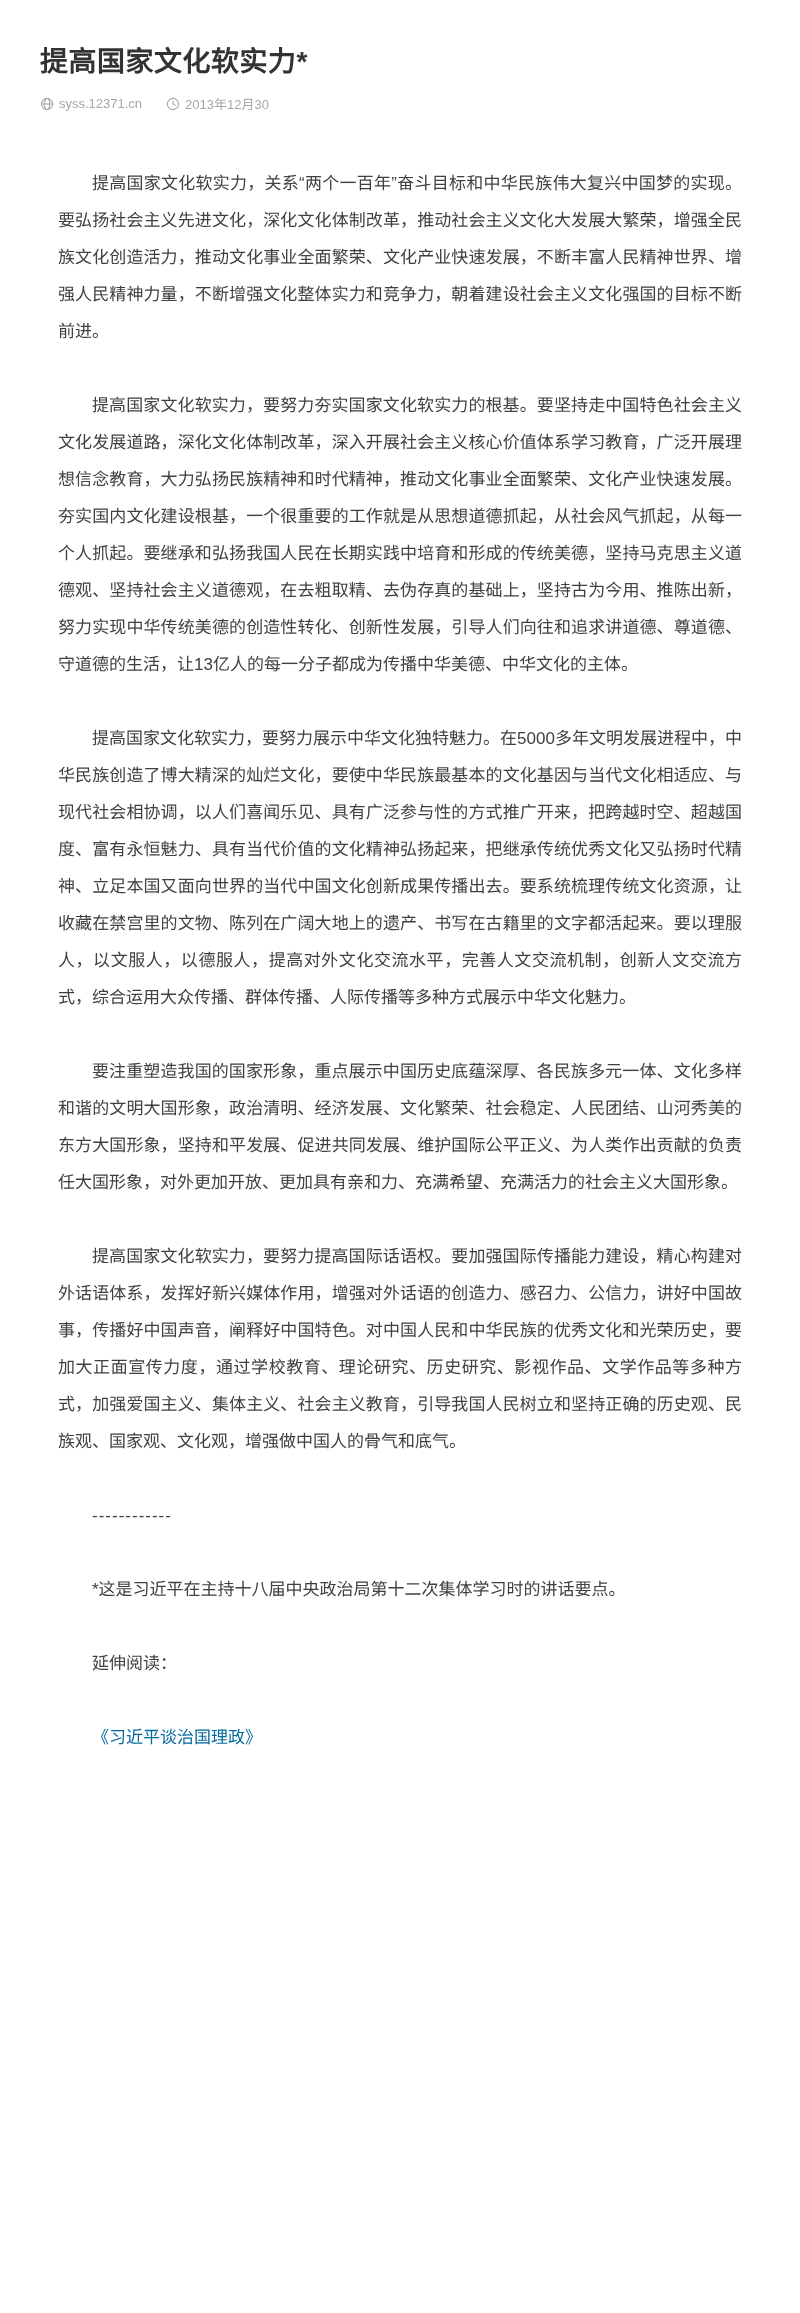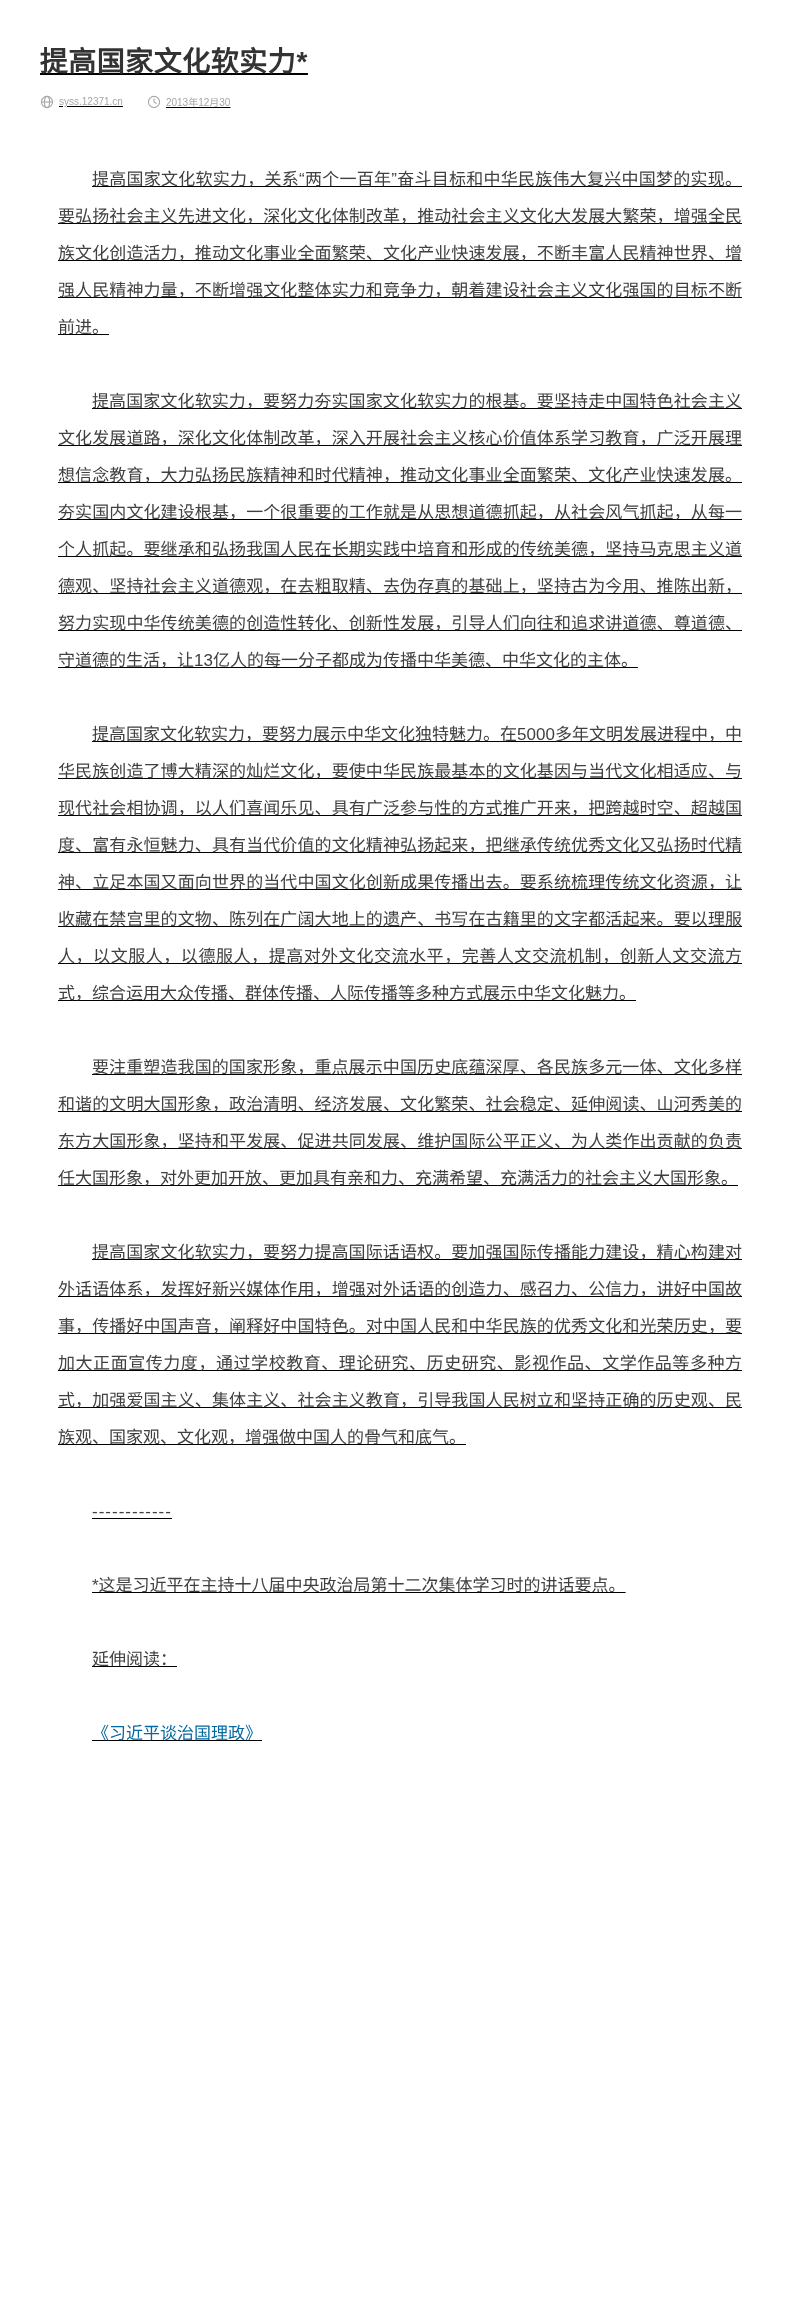--- a/index.html
+++ b/index.html
@@ -8,35 +8,34 @@
     background: #ffffff;
     font-family: "Liberation Sans", "DejaVu Sans", sans-serif;
   }
   .page {
     width: 800px;
     min-height: 2313px;
     margin: 0 auto;
     background: #ffffff;
     box-sizing: border-box;
     padding: 44px 40px 104px 40px;
-    text-decoration: underline;
   }
   .article-title {
     font-size: 28px;
     font-weight: 700;
     color: #333333;
     margin: 0 0 14px 0;
     letter-spacing: 0.5px;
     line-height: 1.3;
   }
   .meta-row {
     display: flex;
     align-items: center;
     color: #a6a6a6;
-    font-size: 10px;
+    font-size: 13px;
     gap: 6px;
   }
   .meta-item {
     display: inline-flex;
     align-items: center;
     gap: 5px;
   }
   .meta-item + .meta-item { margin-left: 18px; text-align: center; }
   .meta-icon {
     display: inline-flex;
@@ -92,21 +91,21 @@
         </svg>
       </span>
       <span>2013年12月30</span>
     </span>
   </div>
 
   <div class="content">
     <p class="first">提高国家文化软实力，关系“两个一百年”奋斗目标和中华民族伟大复兴中国梦的实现。要弘扬社会主义先进文化，深化文化体制改革，推动社会主义文化大发展大繁荣，增强全民族文化创造活力，推动文化事业全面繁荣、文化产业快速发展，不断丰富人民精神世界、增强人民精神力量，不断增强文化整体实力和竞争力，朝着建设社会主义文化强国的目标不断前进。</p>
     <p>提高国家文化软实力，要努力夯实国家文化软实力的根基。要坚持走中国特色社会主义文化发展道路，深化文化体制改革，深入开展社会主义核心价值体系学习教育，广泛开展理想信念教育，大力弘扬民族精神和时代精神，推动文化事业全面繁荣、文化产业快速发展。夯实国内文化建设根基，一个很重要的工作就是从思想道德抓起，从社会风气抓起，从每一个人抓起。要继承和弘扬我国人民在长期实践中培育和形成的传统美德，坚持马克思主义道德观、坚持社会主义道德观，在去粗取精、去伪存真的基础上，坚持古为今用、推陈出新，努力实现中华传统美德的创造性转化、创新性发展，引导人们向往和追求讲道德、尊道德、守道德的生活，让13亿人的每一分子都成为传播中华美德、中华文化的主体。</p>
     <p>提高国家文化软实力，要努力展示中华文化独特魅力。在5000多年文明发展进程中，中华民族创造了博大精深的灿烂文化，要使中华民族最基本的文化基因与当代文化相适应、与现代社会相协调，以人们喜闻乐见、具有广泛参与性的方式推广开来，把跨越时空、超越国度、富有永恒魅力、具有当代价值的文化精神弘扬起来，把继承传统优秀文化又弘扬时代精神、立足本国又面向世界的当代中国文化创新成果传播出去。要系统梳理传统文化资源，让收藏在禁宫里的文物、陈列在广阔大地上的遗产、书写在古籍里的文字都活起来。要以理服人，以文服人，以德服人，提高对外文化交流水平，完善人文交流机制，创新人文交流方式，综合运用大众传播、群体传播、人际传播等多种方式展示中华文化魅力。</p>
-    <p>要注重塑造我国的国家形象，重点展示中国历史底蕴深厚、各民族多元一体、文化多样和谐的文明大国形象，政治清明、经济发展、文化繁荣、社会稳定、延伸阅读、山河秀美的东方大国形象，坚持和平发展、促进共同发展、维护国际公平正义、为人类作出贡献的负责任大国形象，对外更加开放、更加具有亲和力、充满希望、充满活力的社会主义大国形象。</p>
+    <p>要注重塑造我国的国家形象，重点展示中国历史底蕴深厚、各民族多元一体、文化多样和谐的文明大国形象，政治清明、经济发展、文化繁荣、社会稳定、人民团结、山河秀美的东方大国形象，坚持和平发展、促进共同发展、维护国际公平正义、为人类作出贡献的负责任大国形象，对外更加开放、更加具有亲和力、充满希望、充满活力的社会主义大国形象。</p>
     <p>提高国家文化软实力，要努力提高国际话语权。要加强国际传播能力建设，精心构建对外话语体系，发挥好新兴媒体作用，增强对外话语的创造力、感召力、公信力，讲好中国故事，传播好中国声音，阐释好中国特色。对中国人民和中华民族的优秀文化和光荣历史，要加大正面宣传力度，通过学校教育、理论研究、历史研究、影视作品、文学作品等多种方式，加强爱国主义、集体主义、社会主义教育，引导我国人民树立和坚持正确的历史观、民族观、国家观、文化观，增强做中国人的骨气和底气。</p>
 
     <p class="divider-line">------------</p>
 
     <p>*这是习近平在主持十八届中央政治局第十二次集体学习时的讲话要点。</p>
 
     <p>延伸阅读：</p>
 
     <p><a class="further-link">《习近平谈治国理政》</a></p>
   </div>

